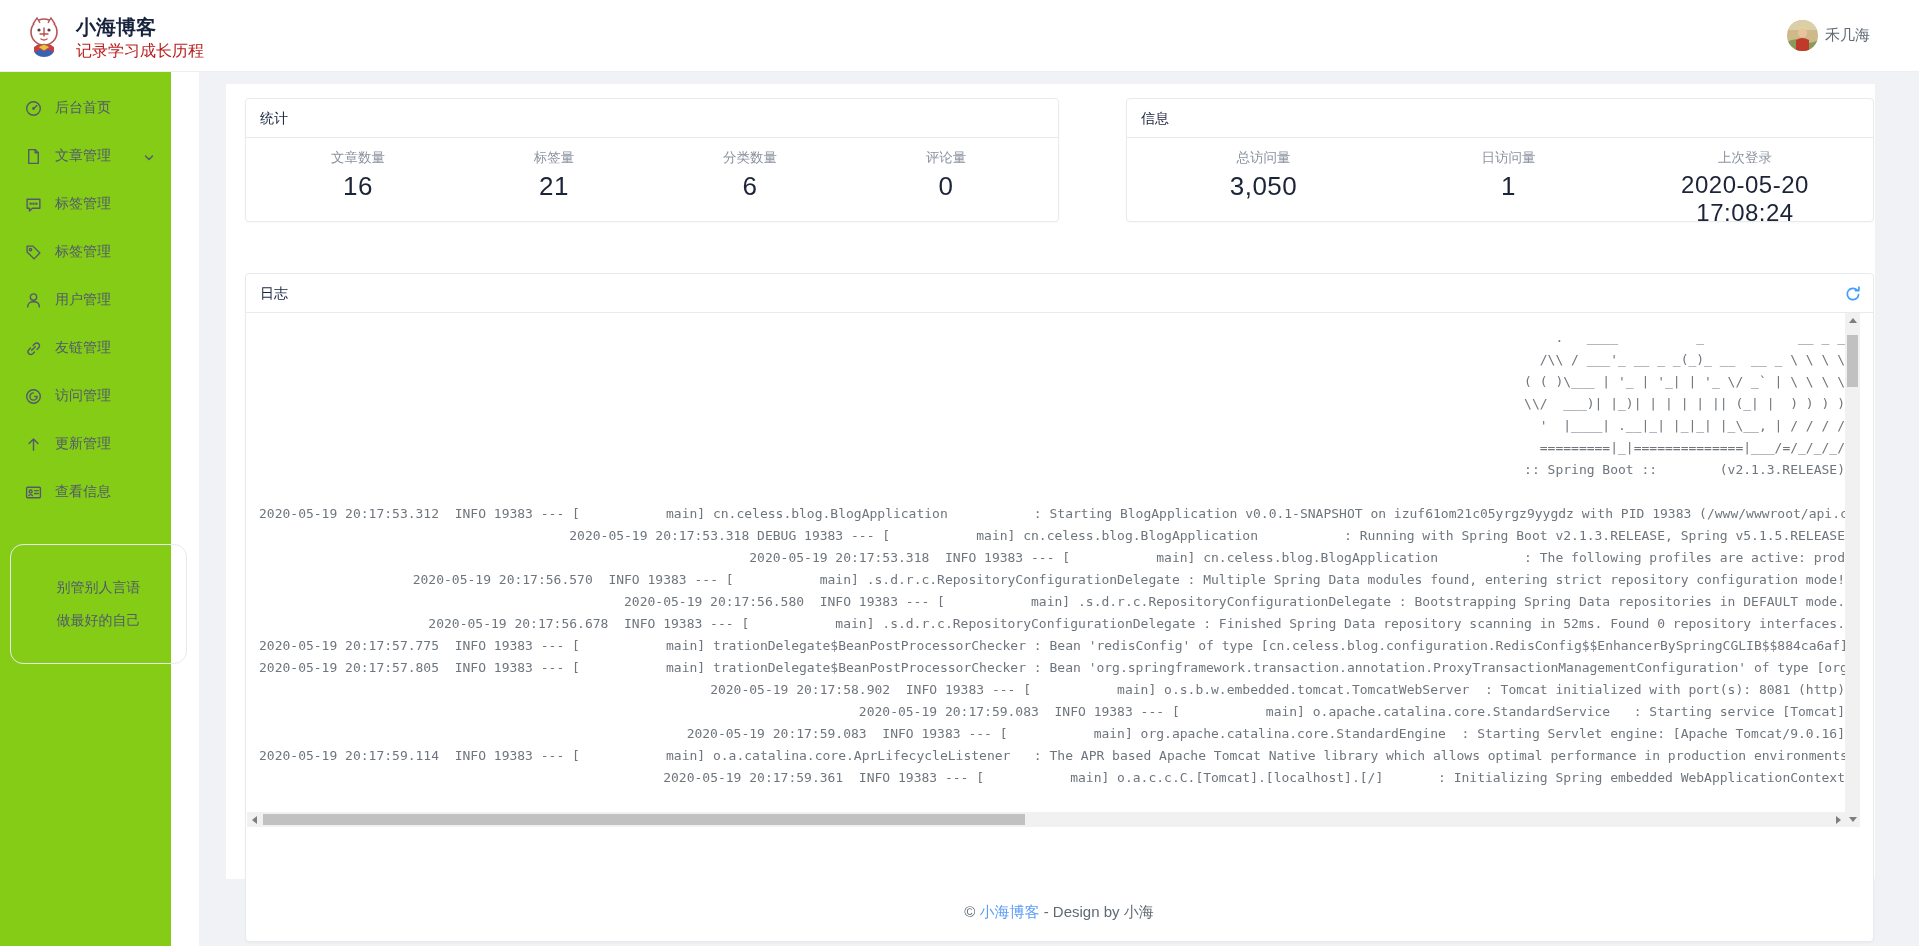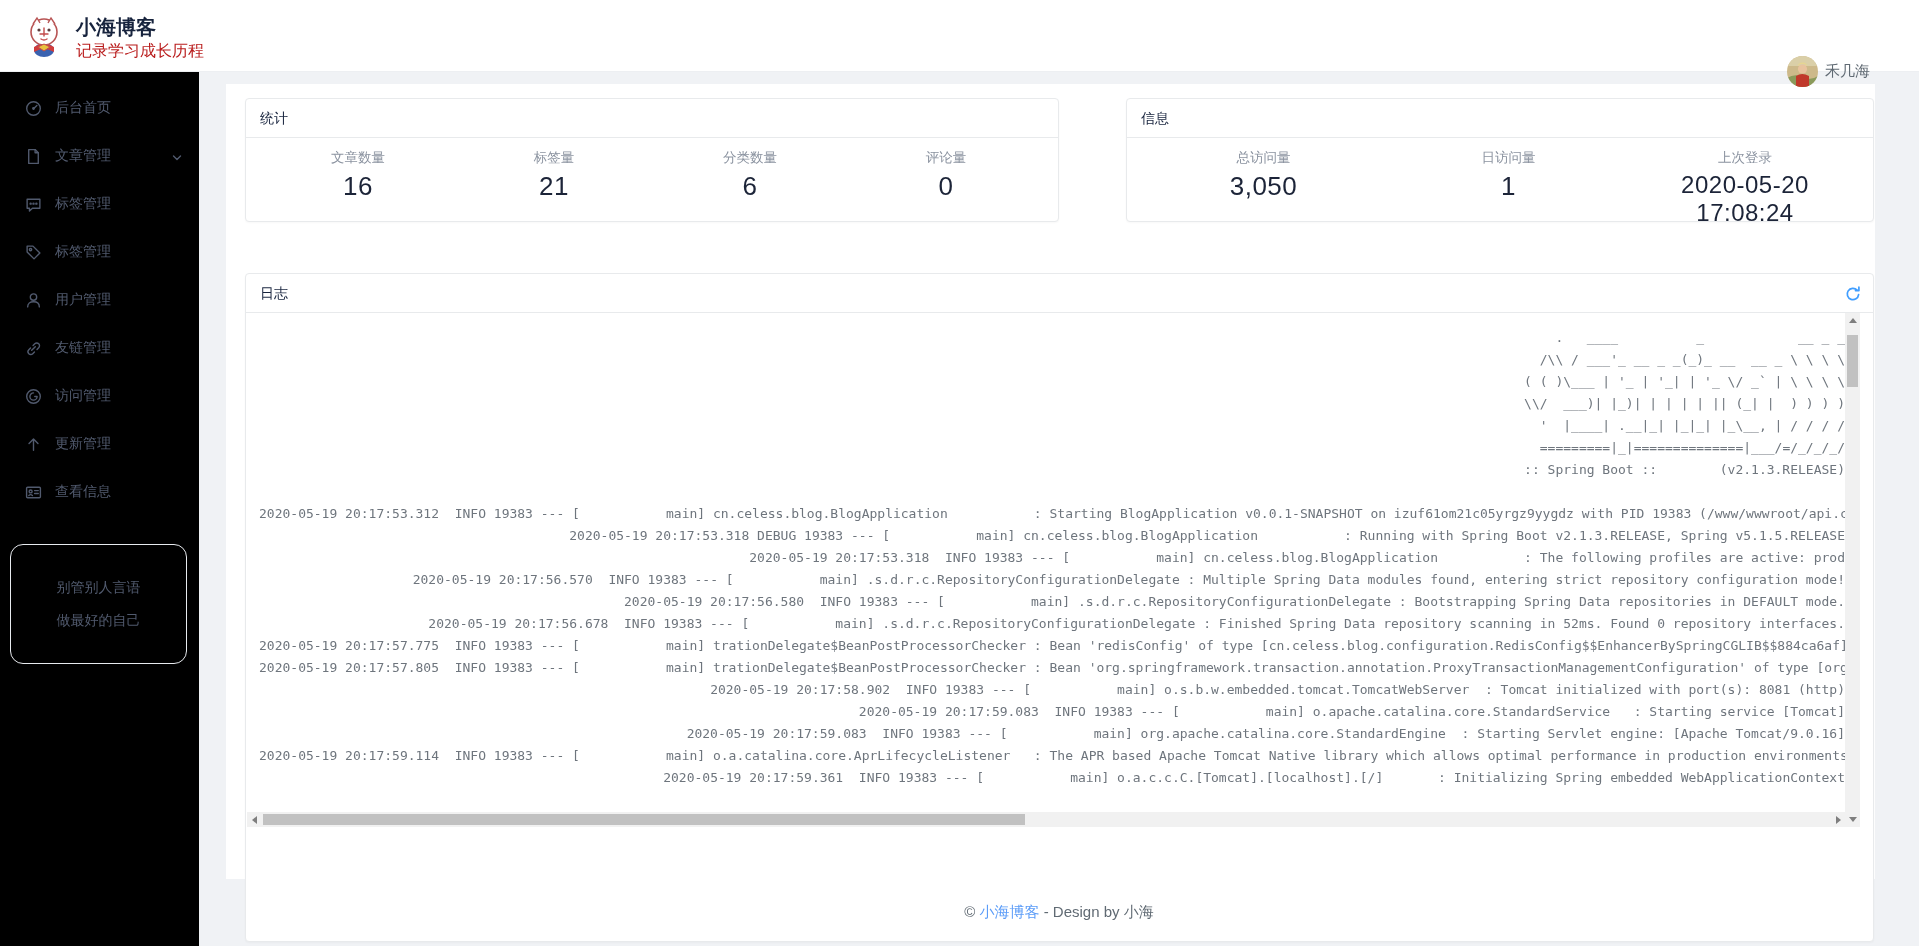--- a/index.html
+++ b/index.html
@@ -6,26 +6,26 @@
   html,body { width:1919px; height:946px; overflow:hidden; }
   body { font-family: "Liberation Sans", sans-serif; background:#ffffff; position:relative; }
 
   
   .header { position:absolute; left:0; top:0; width:1919px; height:72px; background:#fff;
             border-bottom:1px solid #edeff2; z-index:5; }
   .brand { position:absolute; left:22px; top:14px; display:flex; align-items:center; }
   .brand-text { margin-left:10px; }
   .brand-title { font-size:20px; font-weight:bold; color:#17233d; line-height:24px; }
   .brand-sub { font-size:16px; color:#b91c1c; margin-top:2px; }
-  .user { position:absolute; right:49px; top:20px; display:flex; align-items:center; cursor:pointer;margin-top:36px; }
+  .user { position:absolute; right:49px; top:20px; display:flex; align-items:center; cursor:pointer; }
   .avatar { width:31px; height:31px; border-radius:50%; overflow:hidden; flex:none; }
   .username { margin-left:7px; font-size:15px; color:#606a73; }
 
   
-  .sidebar { position:absolute; left:0; top:72px; width:199px; height:874px; background:#000000; z-index:4; }
+  .sidebar { position:absolute; left:0; top:72px; width:171px; height:874px; background:#84cc16; z-index:4; }
   .menu { padding-top:12px; }
   .menu-item { position:relative; height:48px; display:flex; align-items:center; padding-left:25px;
                font-size:14px; color:#515a6e; cursor:pointer; }
   .menu-item .mi-icon { width:17px; height:17px; margin-right:13px; flex:none; display:flex; align-items:center; }
   .menu-item svg { stroke:#515a6e; fill:none; stroke-width:1.3; stroke-linecap:round; stroke-linejoin:round; }
   .mi-caret { position:absolute; right:16px; top:19px; }
   .motto-box { margin:28px 0 0 10px; width:177px; height:120px; border:1px solid #e7eaee; border-radius:13px;
                display:flex; flex-direction:column; align-items:center; justify-content:center; gap:15px;
                font-size:14px; color:#515a6e; }
 

